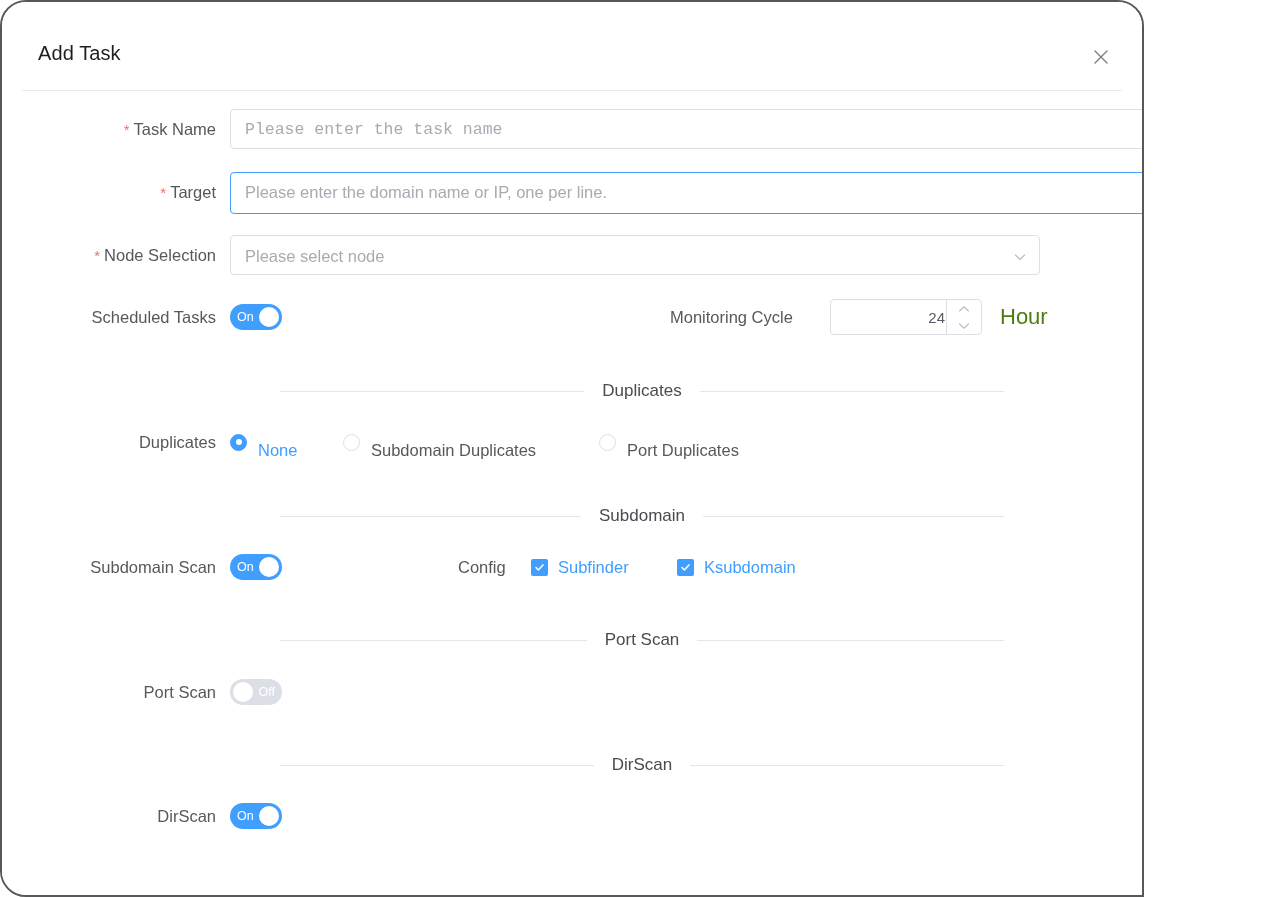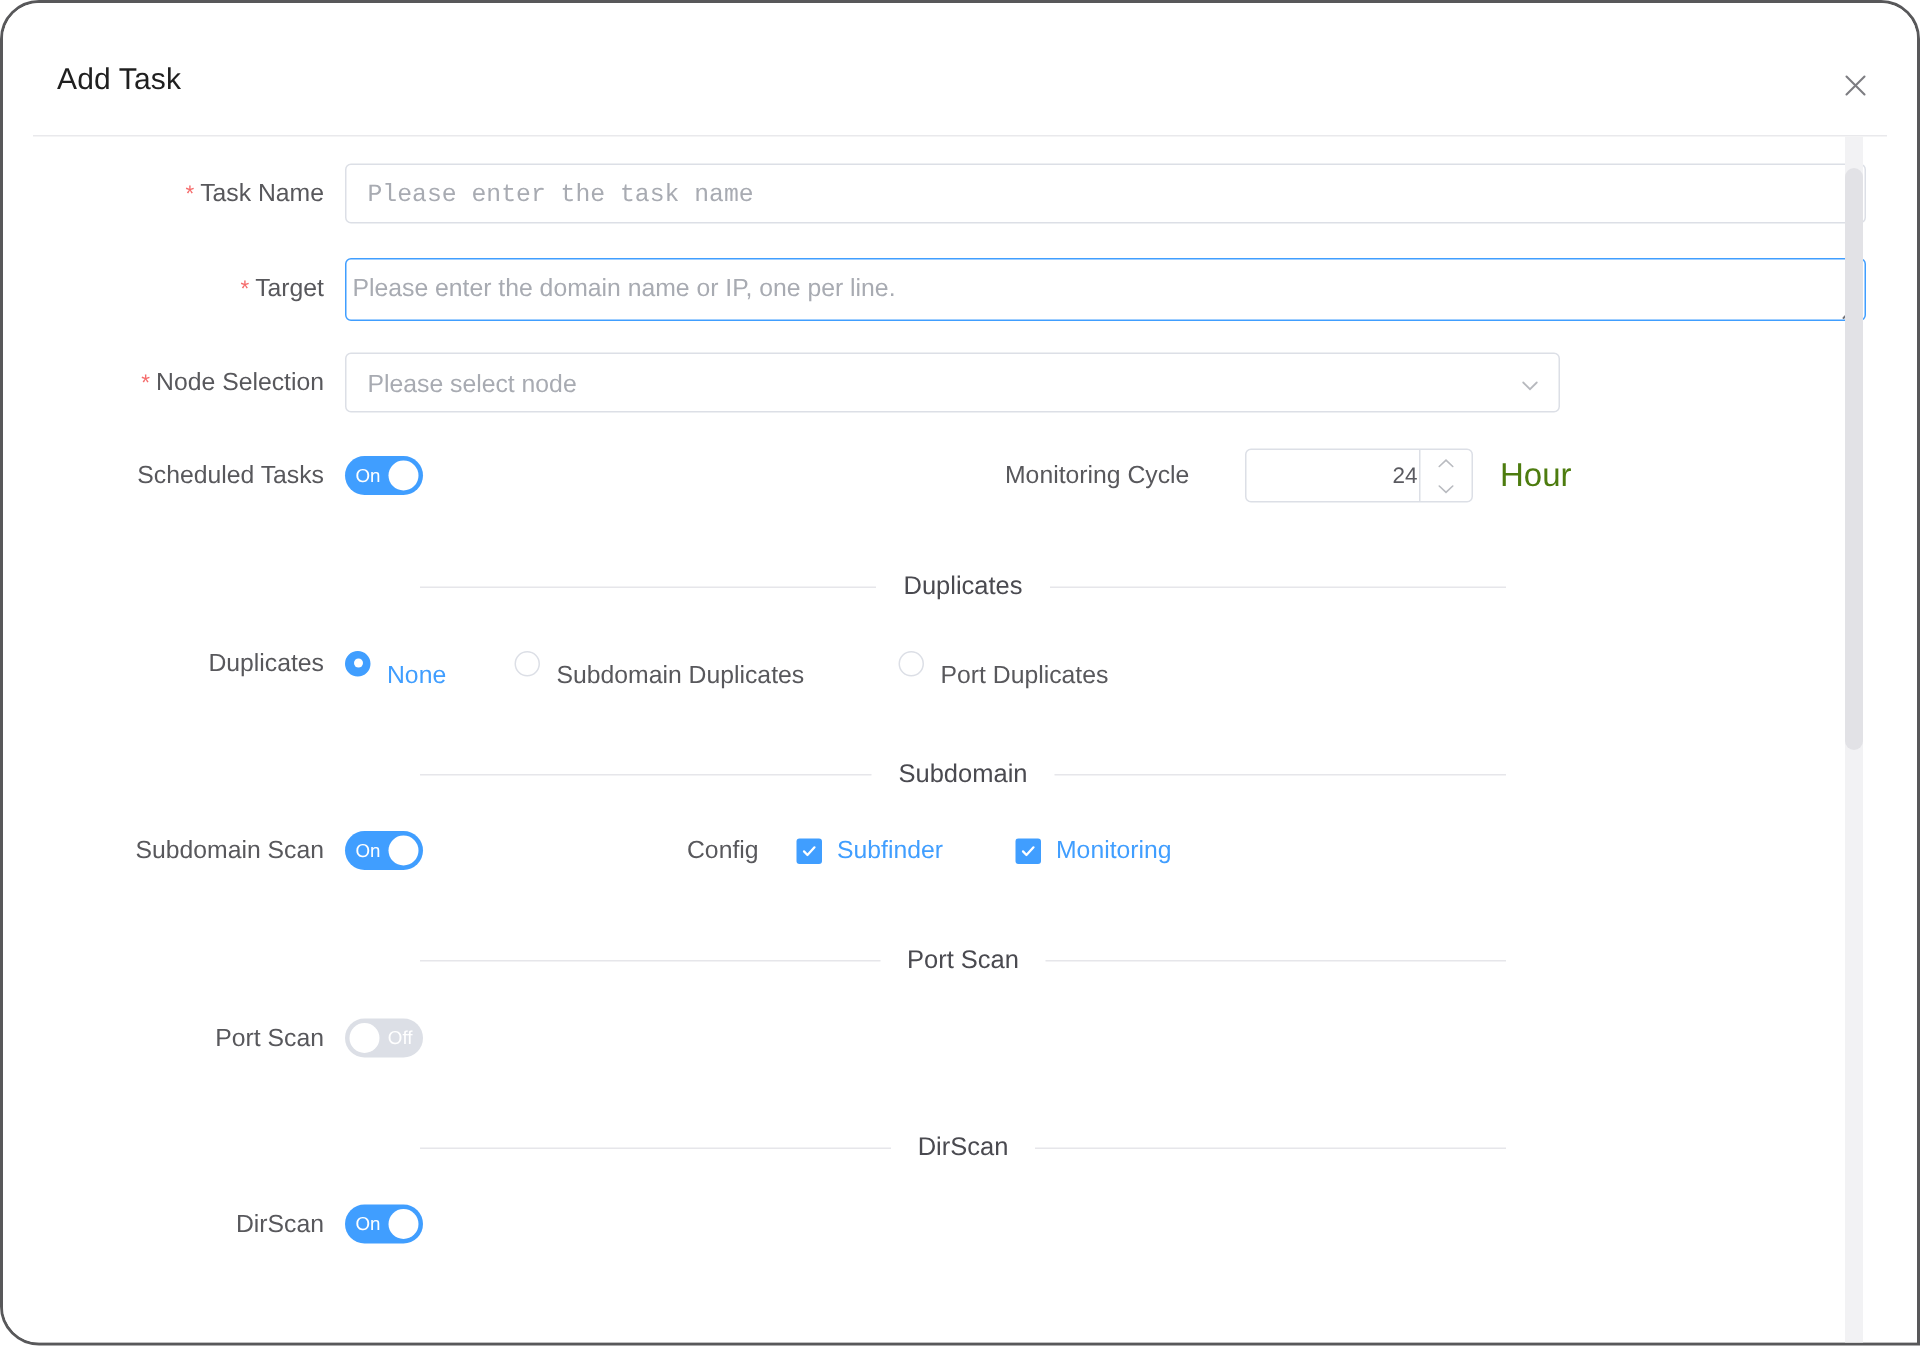--- a/index.html
+++ b/index.html
@@ -12,21 +12,21 @@
     height: 897px;
     overflow: hidden;
     font-family: "Liberation Sans", sans-serif;
     -webkit-font-smoothing: antialiased;
   }
 
   
   #window-frame {
     position: absolute;
     left: 0; top: 0;
-    width: 1280px; height: 897px;
+    width: 1144px; height: 897px;
     box-sizing: border-box;
     background: #ffffff;
     border: 2px solid #58585a;
     border-top-left-radius: 26px;
     border-top-right-radius: 26px;
     border-bottom-left-radius: 26px;
     border-bottom-right-radius: 0;
     overflow: hidden;
   }
   #dialog-surface {
@@ -133,21 +133,21 @@
     top: 0;
     width: 1014px;
     height: 42px;
     box-sizing: border-box;
     background: #fff;
     border: 1px solid #409eff;
     border-radius: 4px;
     font-family: "Liberation Sans", sans-serif;
     font-size: 16.5px;
     color: #3c3c43;
-    padding: 8px 14px 0 4px;
+    padding: 8px 14px 0 14px;
     resize: none;
     outline: none;
     overflow: hidden;
     line-height: 22px;
   }
   #target-textarea::placeholder { color: #a8abb2; opacity: 1; }
   #textarea-resize-handle {
     position: absolute;
     left: 1222px;
     top: 27px;
@@ -520,21 +520,21 @@
           </span>
           <span class="check-label">Subfinder</span>
         </div>
 
         <div class="check-item" style="left:675px;">
           <span class="check-mark">
             <svg width="11" height="11" viewBox="0 0 11 11">
                 <path d="M2 5.6 L4.3 8 L9 2.9" stroke="#ffffff" stroke-width="1.5" fill="none" stroke-linecap="round" stroke-linejoin="round"></path>
               </svg>
           </span>
-          <span class="check-label">Monitoring</span>
+          <span class="check-label">Ksubdomain</span>
         </div>
       </div>
 
       <div class="section-divider" style="top:538px;">
         <span class="rule"></span>
         <span class="section-title">Port Scan</span>
         <span class="rule"></span>
       </div>
 
       <div class="form-row" style="top:581px;">

